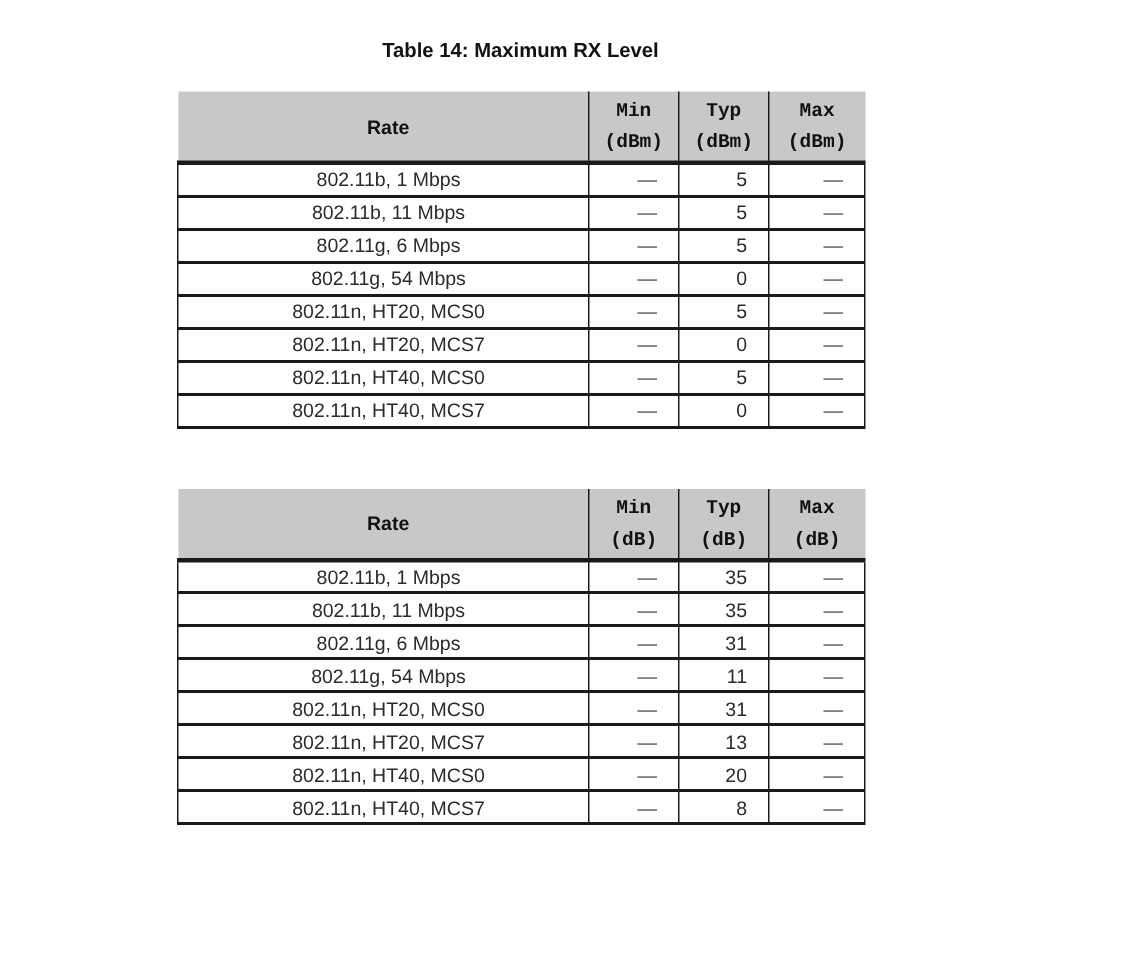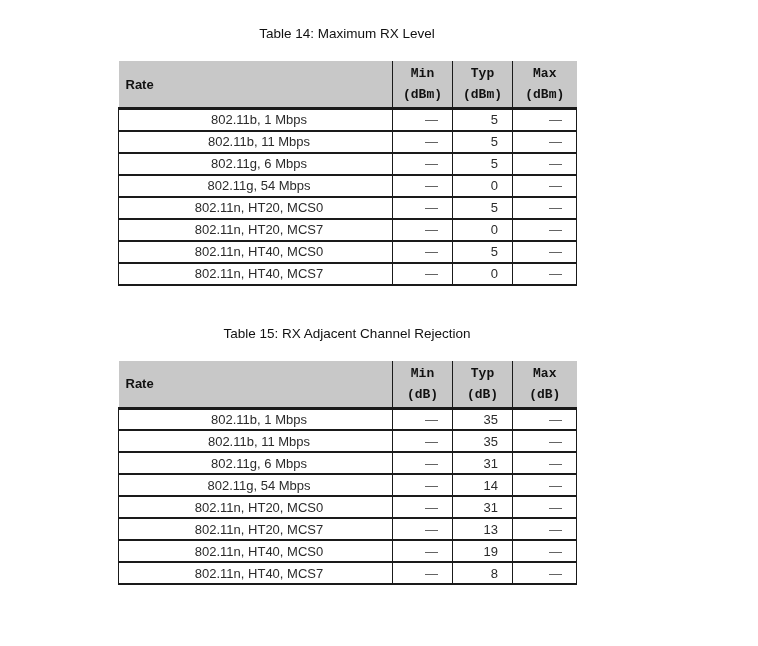--- a/index.html
+++ b/index.html
@@ -23,42 +23,42 @@
     height: 646px;
     padding-top: 26px;
   }
   .tbl-section {
     width: 458px;
     margin-left: 118px;
   }
   .tbl-section.second { margin-top: 40px; }
   .table-title {
     font-size: 13.5px;
-    font-weight: normal;
+    font-weight: bold;
     color: var(--title);
     text-align: center;
     margin: 0 0 20px 0;
   }
   table.spec {
     border-collapse: collapse;
     table-layout: fixed;
     width: 458px;
   }
   thead th {
     background: var(--header-bg);
     font-size: 13px;
     font-weight: bold;
     color: var(--title);
     height: 46px;
     padding: 2px 0;
     vertical-align: middle;
   }
   thead tr { border-bottom: 3px solid var(--border); }
   thead th.h-rate {
-    text-align: left;
+    text-align: center;
     padding-left: 7px;
     margin-left: 40px;
   }
   thead th.h-num {
     text-align: center;
     border-left: 1px solid var(--border);
     font-family: Liberation Mono, monospace;
   }
   .hl { display: block; line-height: 21px; }
   tbody td {
@@ -153,21 +153,20 @@
           <td class="c-rate">802.11n, HT40, MCS7</td>
           <td class="c-num c-min">—</td>
           <td class="c-num c-typ">0</td>
           <td class="c-num c-max">—</td>
         </tr>
       </tbody>
     </table>
   </section>
 
   <section class="tbl-section second">
-    <h2 class="table-title">Table 15: RX Adjacent Channel Rejection</h2>
     <table class="spec">
       <colgroup>
         <col style="width:274px">
           <col style="width:60px">
           <col style="width:60px">
           <col style="width:64px">
       </colgroup>
       <thead>
         <tr class="head-row">
           <th class="h-rate">Rate</th>
@@ -200,39 +199,39 @@
         </tr>
         <tr class="body-row">
           <td class="c-rate">802.11g, 6 Mbps</td>
           <td class="c-num c-min">—</td>
           <td class="c-num c-typ">31</td>
           <td class="c-num c-max">—</td>
         </tr>
         <tr class="body-row">
           <td class="c-rate">802.11g, 54 Mbps</td>
           <td class="c-num c-min">—</td>
-          <td class="c-num c-typ">14</td>
+          <td class="c-num c-typ">11</td>
           <td class="c-num c-max">—</td>
         </tr>
         <tr class="body-row">
           <td class="c-rate">802.11n, HT20, MCS0</td>
           <td class="c-num c-min">—</td>
           <td class="c-num c-typ">31</td>
           <td class="c-num c-max">—</td>
         </tr>
         <tr class="body-row">
           <td class="c-rate">802.11n, HT20, MCS7</td>
           <td class="c-num c-min">—</td>
           <td class="c-num c-typ">13</td>
           <td class="c-num c-max">—</td>
         </tr>
         <tr class="body-row">
           <td class="c-rate">802.11n, HT40, MCS0</td>
           <td class="c-num c-min">—</td>
-          <td class="c-num c-typ">19</td>
+          <td class="c-num c-typ">20</td>
           <td class="c-num c-max">—</td>
         </tr>
         <tr class="body-row">
           <td class="c-rate">802.11n, HT40, MCS7</td>
           <td class="c-num c-min">—</td>
           <td class="c-num c-typ">8</td>
           <td class="c-num c-max">—</td>
         </tr>
       </tbody>
     </table>

